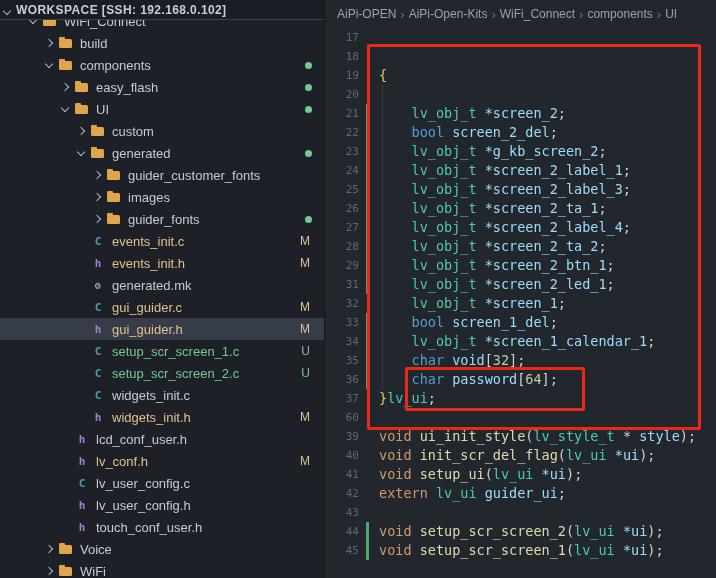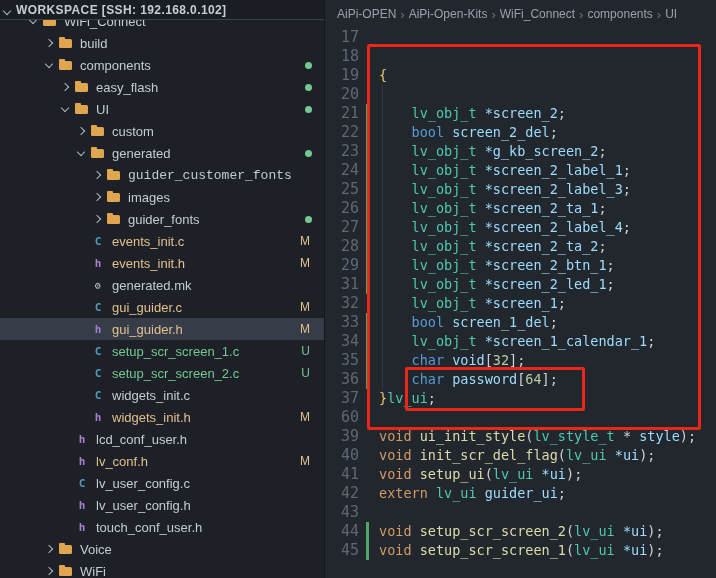--- a/index.html
+++ b/index.html
@@ -34,21 +34,21 @@
   .badge.untracked { color:#73c991; }
   .dot { margin-left:auto; margin-right:12px; width:7px; height:7px; flex:0 0 7px; border-radius:50%; background:#73c991; }
 
   
   .editor-pane { flex:1; display:flex; flex-direction:column; background:#22262d; overflow:hidden; }
   .breadcrumb { height:28px; flex:0 0 28px; display:flex; align-items:center; padding-left:12px; font-size:12px; color:#9aa1ac; white-space:nowrap; overflow:hidden; }
   .bsep { color:#6d7480; margin:0 4px; font-size:13px; }
   .bitem { cursor:pointer; }
   .editor { position:relative; flex:1; overflow:hidden; }
   .cl { display:flex; height:19px; line-height:19px; font-family:"DejaVu Sans Mono",monospace; font-size:13.5px; white-space:pre; }
-  .ln { flex:0 0 40px; width:40px; text-align:right; padding-right:6px; color:#5f6875; font-size:15px; user-select:none; }
+  .ln { flex:0 0 40px; width:40px; text-align:right; padding-right:6px; color:#5f6875; font-size:11px; user-select:none; }
   .chg { flex:0 0 8px; position:relative; }
   .chg.on::before { content:""; position:absolute; left:1px; top:0; bottom:0; width:3px; background:#4fa868; }
   .code { position:relative; padding-left:6px; }
   .code.g::before { content:""; position:absolute; left:9px; top:0; bottom:0; width:1px; background:#343b45; }
   .tk-pln { color:#cdd2da; }
   .tk-kw  { color:#569cd6; }
   .tk-kw2 { color:#d19a66; }
   .tk-typ { color:#4ec9b0; }
   .tk-var { color:#9cdcfe; }
   .tk-num { color:#b5cea8; }
@@ -98,21 +98,21 @@
           <span class="chev right"></span>
           <span class="ficon"></span>
           <span class="lbl default">custom</span>
         </div>
         <div class="row" style="padding-left: 74px;">
           <span class="chev down"></span>
           <span class="ficon"></span>
           <span class="lbl default">generated</span>
           <span class="dot"></span>
         </div>
-        <div class="row" style="padding-left: 90px; font-family: Liberation Mono, monospace;">
+        <div class="row" style="padding-left: 90px;">
           <span class="chev right"></span>
           <span class="ficon"></span>
           <span class="lbl default">guider_customer_fonts</span>
         </div>
         <div class="row" style="padding-left: 90px;">
           <span class="chev right"></span>
           <span class="ficon"></span>
           <span class="lbl default">images</span>
         </div>
         <div class="row" style="padding-left: 90px;">

